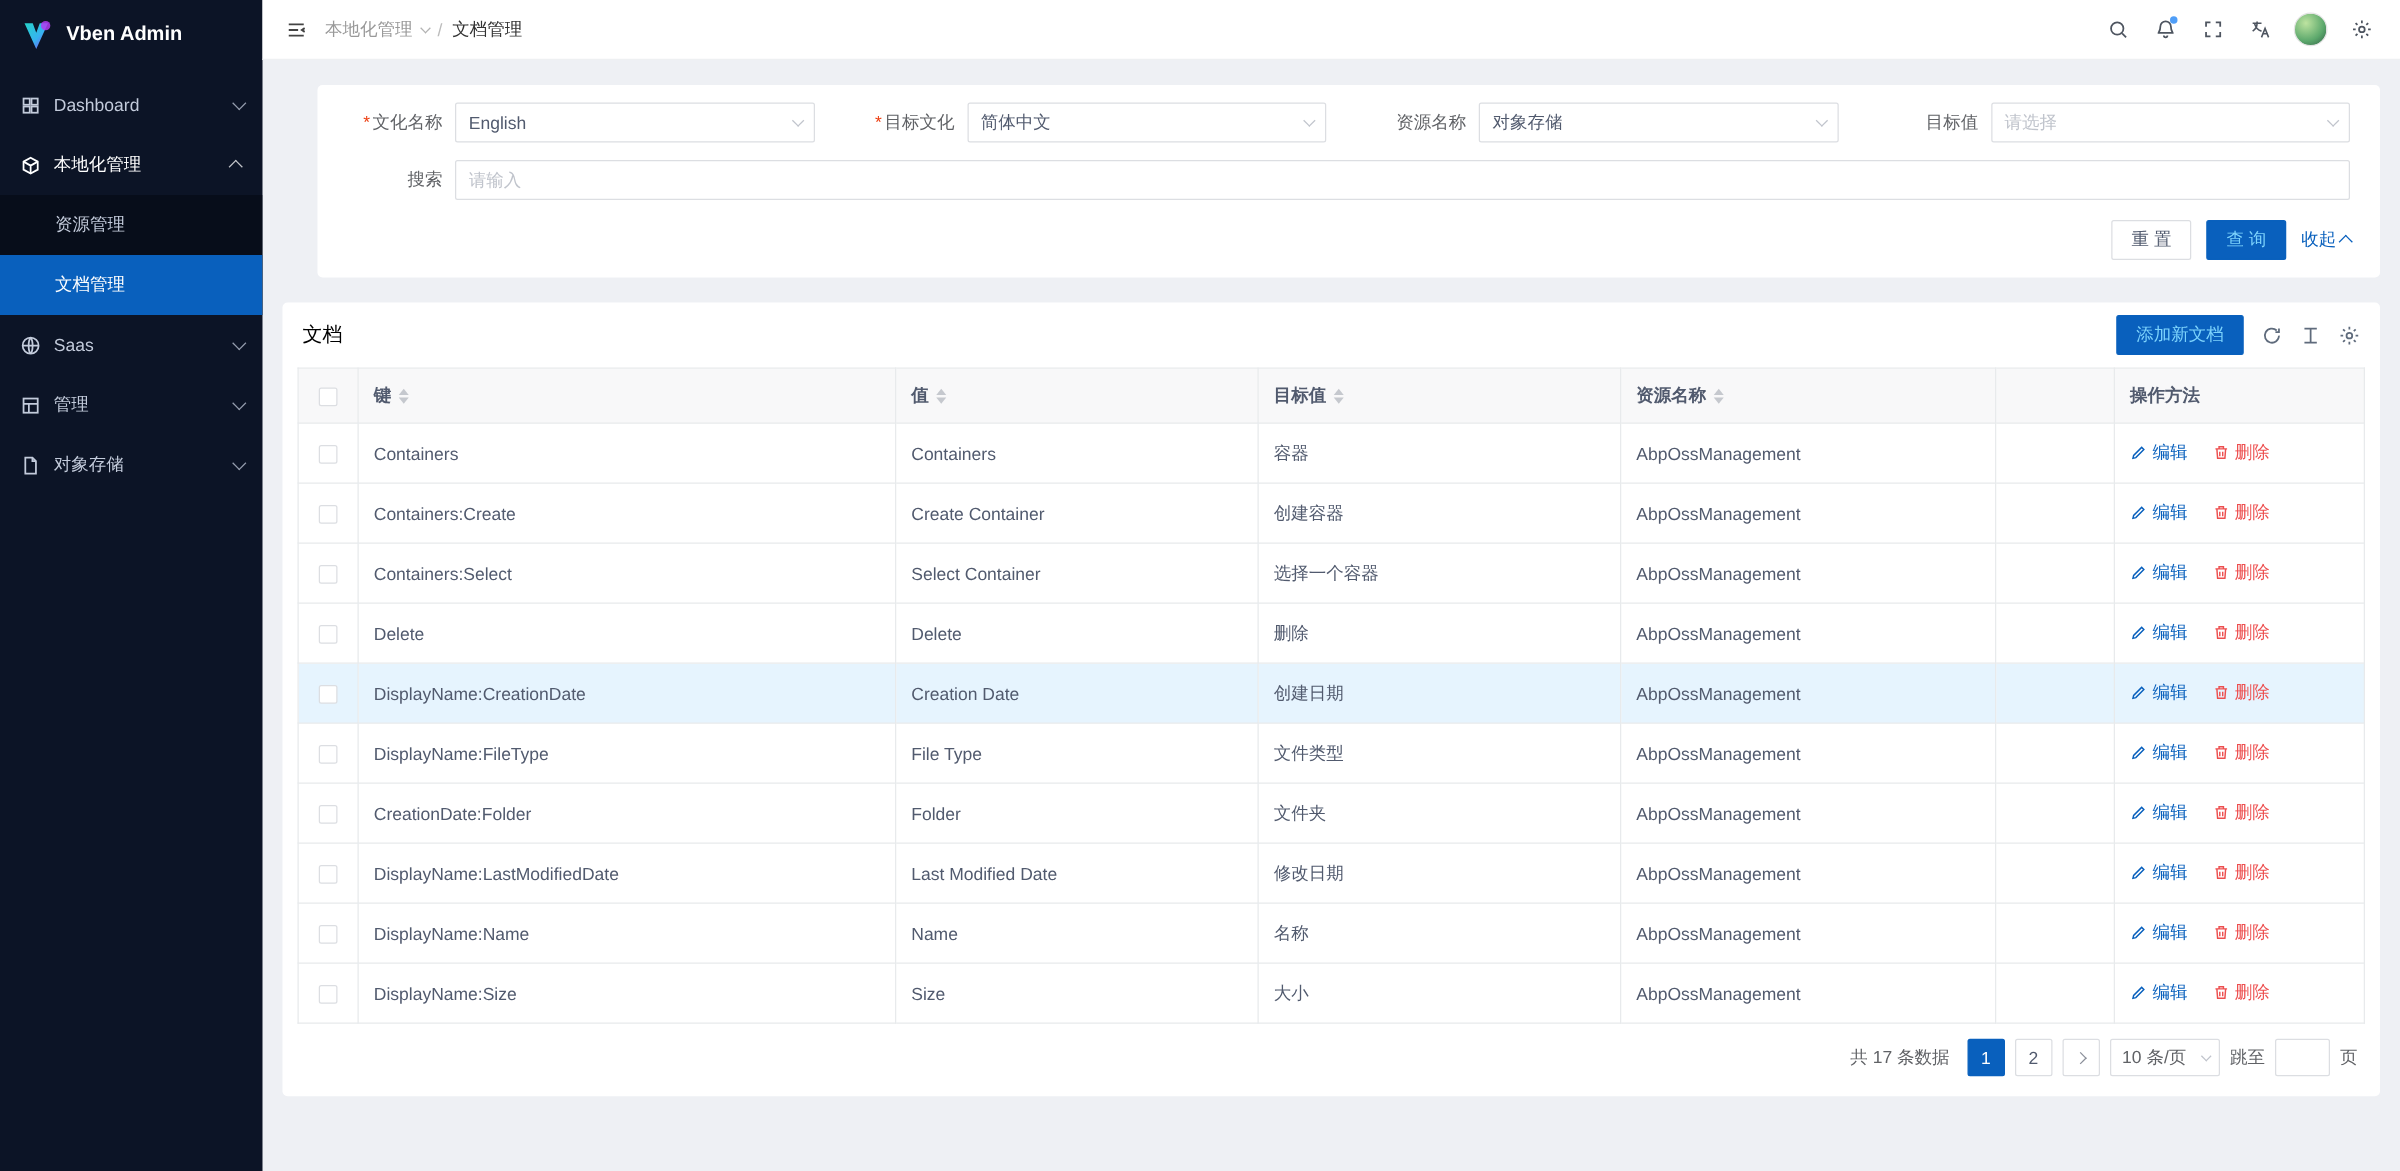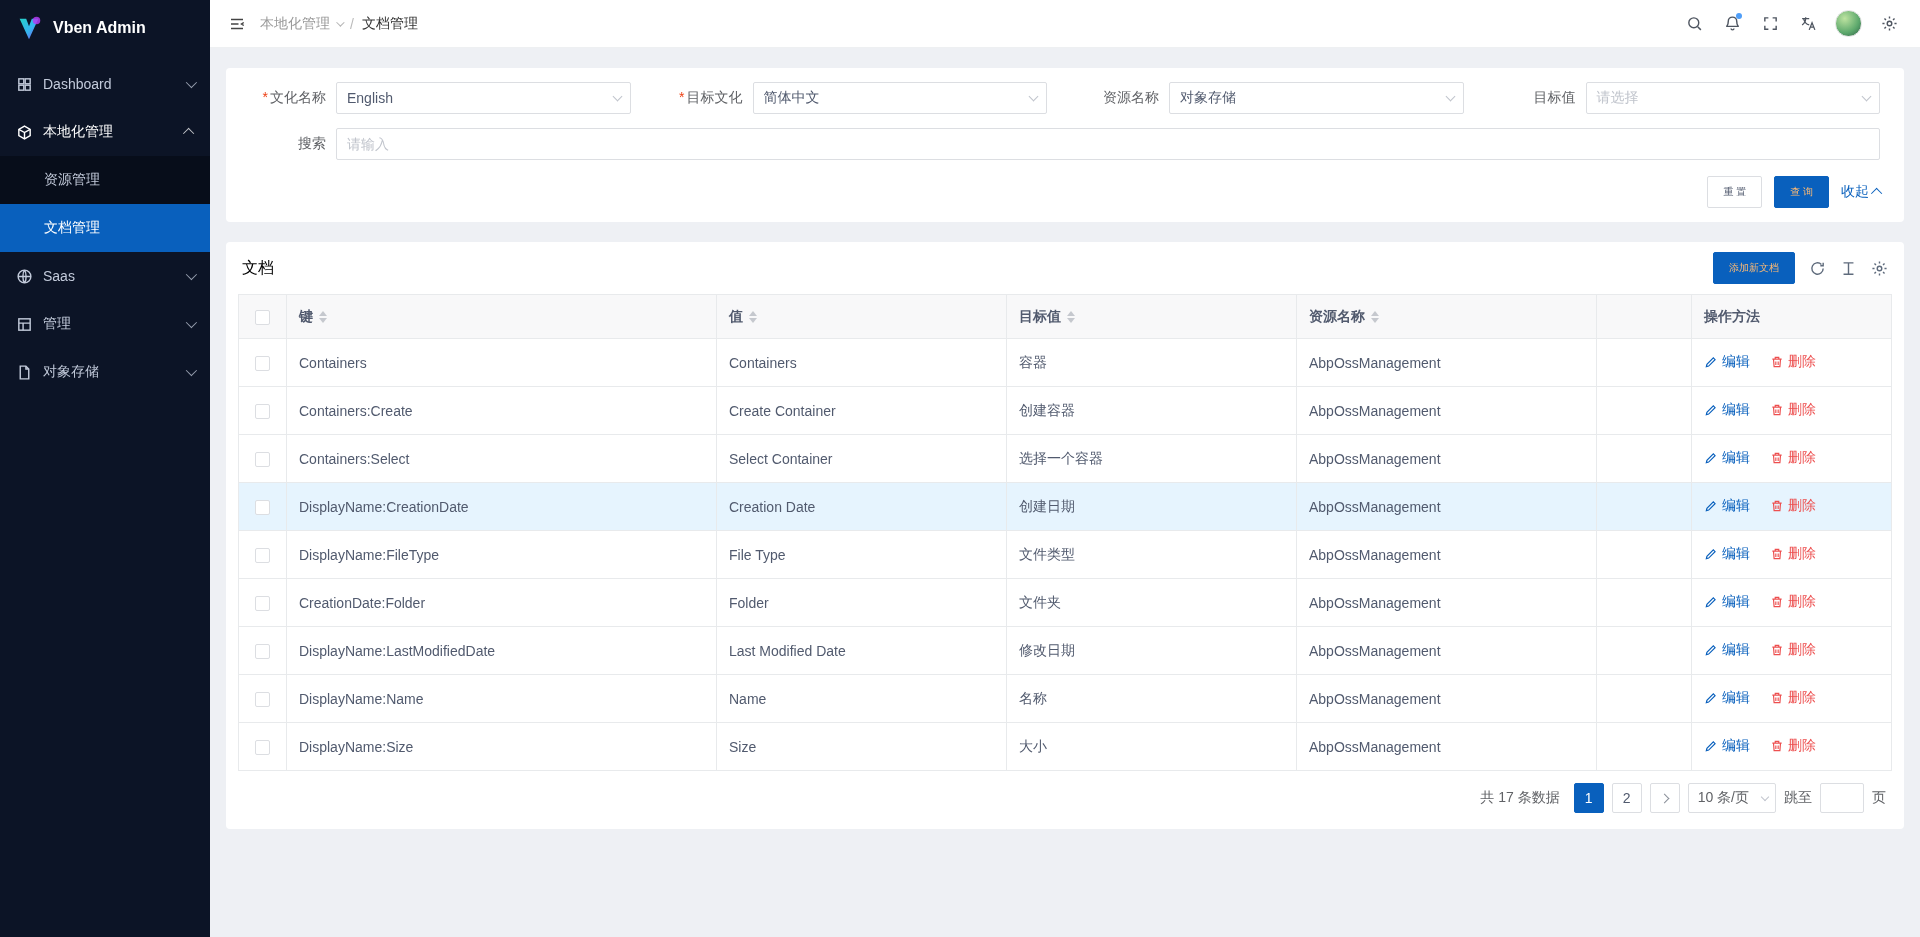--- a/index.html
+++ b/index.html
@@ -48,34 +48,34 @@
   .hicon{width:34px;height:40px;display:flex;align-items:center;justify-content:center;color:#4e5560;cursor:pointer;position:relative;}
   .hicon svg{width:17px;height:17px;}
   .badge-dot{position:absolute;top:9px;right:7px;width:6px;height:6px;border-radius:50%;background:#4f9ef8;}
   .avatar{width:27px;height:27px;border-radius:50%;background:radial-gradient(circle at 35% 30%,#bde3a0,#5ca86c 60%,#2f5d45);margin:0 6px;cursor:pointer;border:1px solid #e3e3e3;}
 
   .content{flex:1;overflow:auto;padding:20px 16px 0;}
 
   .card{background:#fff;border-radius:4px;}
 
   
-  .filter-card{padding:14px 0 14px;}
+  .filter-card{padding:14px 0 14px;margin-left:28px;}
   .filter-row{display:flex;padding:0 6px;margin-bottom:14px;}
   .field{display:flex;align-items:center;width:25%;padding-right:18px;}
   .field.wide{width:100%;}
   .field-label{width:104px;min-width:104px;text-align:right;padding-right:10px;font-size:14px;color:#606266;white-space:nowrap;}
   .req{color:#ed4014;margin-right:2px;}
   .select,.text-input{flex:1;height:32px;border:1px solid #dcdee2;border-radius:2px;display:flex;align-items:center;padding:0 26px 0 10px;position:relative;background:#fff;font-size:14px;color:#515a6e;cursor:pointer;}
   .select .sel-chev{position:absolute;right:9px;top:50%;margin-top:-5px;width:7px;height:7px;border-right:1.4px solid #c0c4cc;border-bottom:1.4px solid #c0c4cc;transform:rotate(45deg);}
   .placeholder{color:#c0c4cc;}
   input.text-input{cursor:text;padding:0 10px;outline:none;}
   input.text-input::placeholder{color:#c0c4cc;}
   .filter-footer{display:flex;justify-content:flex-end;align-items:center;gap:12px;padding:2px 22px 0;}
-  .btn{height:32px;padding:11px 15px;border-radius:2px;border:1px solid #dcdee2;background:#fff;color:#515a6e;font-size:10px;display:inline-flex;align-items:center;cursor:pointer;font-family:inherit;}
-  .btn.primary{background:var(--primary);border-color:var(--primary);color:#fdba74;}
+  .btn{height:32px;padding:11px 15px;border-radius:2px;border:1px solid #dcdee2;background:#fff;color:#515a6e;font-size:14px;display:inline-flex;align-items:center;cursor:pointer;font-family:inherit;}
+  .btn.primary{background:var(--primary);border-color:var(--primary);color:#7dd3fc;}
   .link-collapse{color:var(--primary);display:inline-flex;align-items:center;gap:5px;cursor:pointer;font-size:14px;}
   .link-collapse .chev{border-color:var(--primary);opacity:1;}
 
   
   .table-card{margin-top:20px;padding:0 12px 6px;}
   .table-toolbar{height:52px;display:flex;align-items:center;padding:0 4px;}
   .table-title{font-size:16px;color:#000000;}
   .toolbar-right{margin-left:auto;display:flex;align-items:center;gap:14px;}
   .ticon{color:#5f6b7c;cursor:pointer;display:flex;align-items:center;}
   .ticon svg{width:17px;height:17px;}
@@ -442,20 +442,42 @@
         <span>编辑</span>
       </span>
       <span class="row-action del">
         <svg viewBox="0 0 24 24" fill="none" stroke="currentColor" stroke-width="2">
                       <path d="M4 7h16M9 7V4h6v3M6 7l1 13h10l1-13M10 11v6M14 11v6"></path>
                     </svg>
         <span>删除</span>
       </span>
     </td>
   </tr>
+              <tr>
+    <td class="col-check"><span class="cbx"></span></td>
+    <td>Delete</td>
+    <td>Delete</td>
+    <td>删除</td>
+    <td>AbpOssManagement</td>
+    <td></td>
+    <td class="col-actions">
+      <span class="row-action edit">
+        <svg viewBox="0 0 24 24" fill="none" stroke="currentColor" stroke-width="2">
+                      <path d="M4 20l1-4L16 5l3 3L8 19l-4 1z"></path>
+                    </svg>
+        <span>编辑</span>
+      </span>
+      <span class="row-action del">
+        <svg viewBox="0 0 24 24" fill="none" stroke="currentColor" stroke-width="2">
+                      <path d="M4 7h16M9 7V4h6v3M6 7l1 13h10l1-13M10 11v6M14 11v6"></path>
+                    </svg>
+        <span>删除</span>
+      </span>
+    </td>
+  </tr>
               <tr class="highlight">
     <td class="col-check"><span class="cbx"></span></td>
     <td>DisplayName:CreationDate</td>
     <td>Creation Date</td>
     <td>创建日期</td>
     <td>AbpOssManagement</td>
     <td></td>
     <td class="col-actions">
       <span class="row-action edit">
         <svg viewBox="0 0 24 24" fill="none" stroke="currentColor" stroke-width="2">

